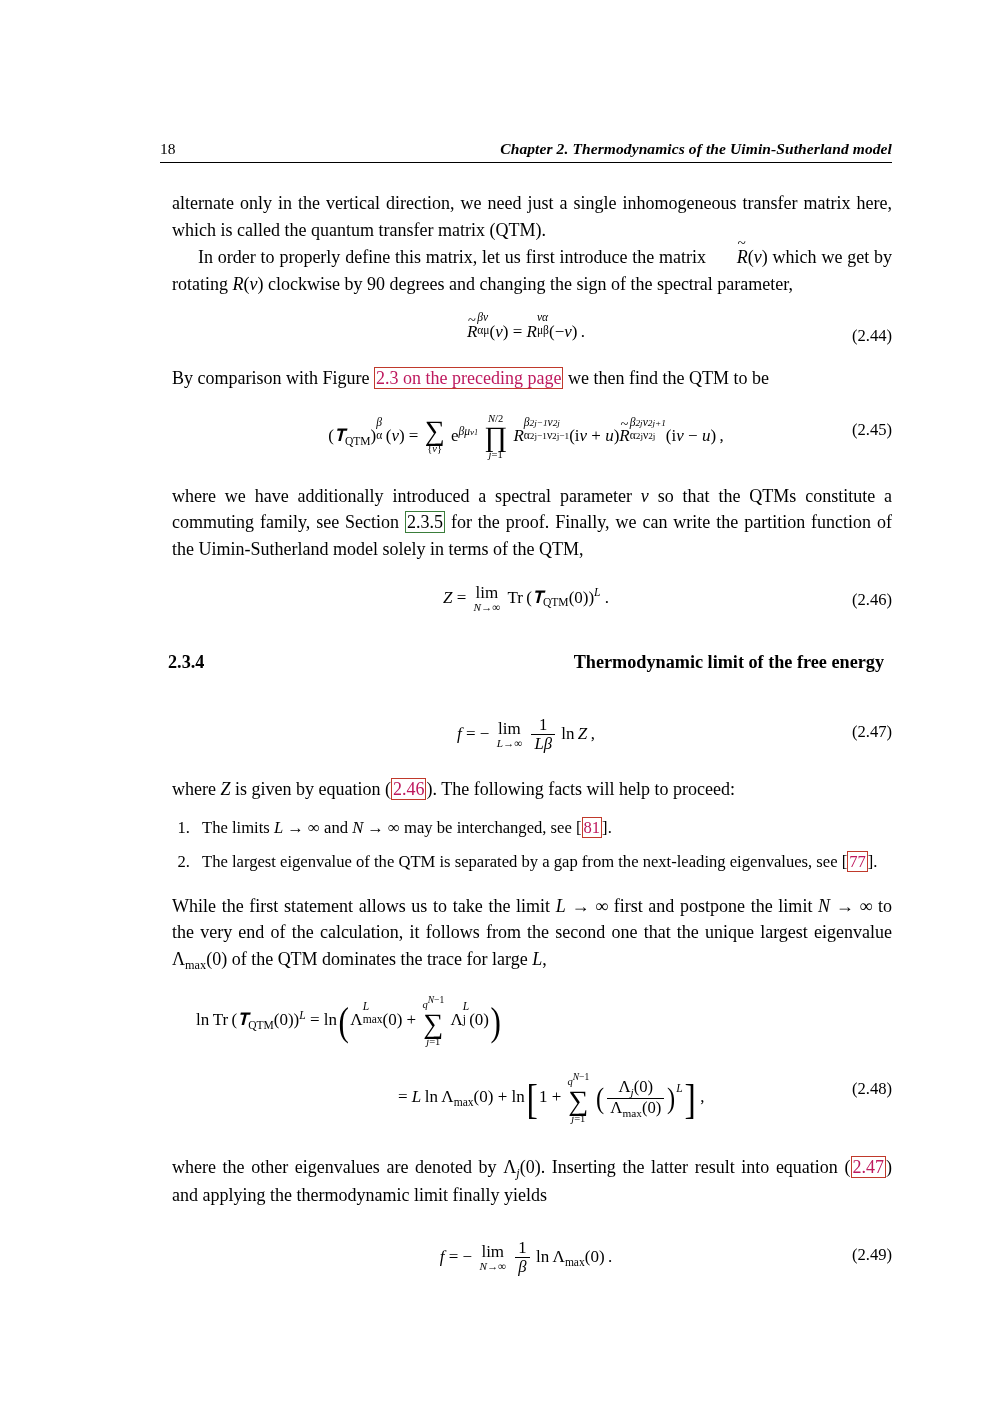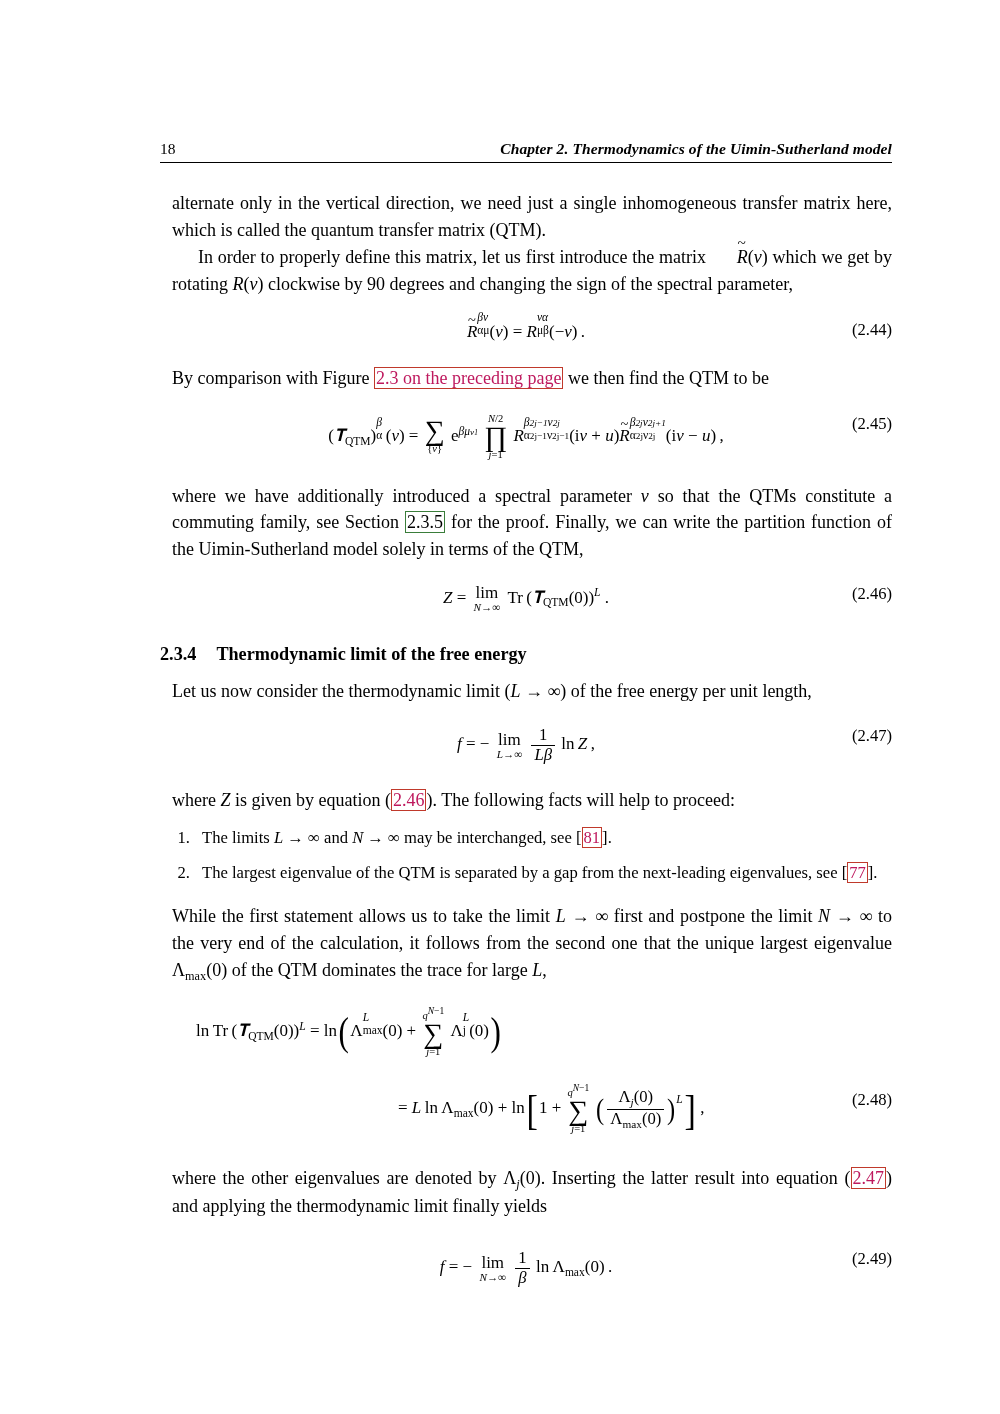--- a/index.html
+++ b/index.html
@@ -66,21 +66,21 @@
   
   .eqline {
     position: relative;
     display: block;
     text-align: center;
     font-size: 17px;
   }
   .eqnum {
     position: absolute;
     right: 0;
-    top: 0;
+    top: 6px;
     font-size: 16.6px;
   }
   .mi { font-style: italic; }
   .mr { font-style: normal; }
   .sub { font-size: 0.68em; vertical-align: -0.32em; font-style: italic; }
   .subr { font-size: 0.68em; vertical-align: -0.32em; font-style: normal; }
   .sup { font-size: 0.68em; vertical-align: 0.55em; font-style: italic; }
   .supr { font-size: 0.68em; vertical-align: 0.55em; font-style: normal; }
   .subsup {
     display: inline-block;
@@ -163,22 +163,22 @@
     border: 1px solid #3a7d3a;
     padding: 0 1px;
     text-decoration: none;
   }
   
   .secthead {
     font-family: "Liberation Serif", serif;
     font-weight: bold;
     font-size: 18.2px;
     display: flex;
-    gap: 20px;
-    margin: 0;
+    margin: 8px;
+    justify-content: space-between;
   }
   
   ol.facts {
     margin: 0;
     padding-left: 0;
     list-style: none;
     font-size: 16.6px;
   }
   ol.facts li {
     display: flex;
@@ -242,21 +242,20 @@
     <div class="gap-l"></div>
     <div class="gap-s"></div>
 
     <h2 class="secthead">
       <span>2.3.4</span>
       <span>Thermodynamic limit of the free energy</span>
     </h2>
 
     <div class="gap"></div>
 
-    <p class="body"><span>Let us now consider the thermodynamic limit (</span><span class="mi">L</span> → ∞<span>) of the free energy per unit length,</span></p>
 
     <div class="gap-l"></div>
 
     <div class="eqline">
       <span class="mi">f</span>&nbsp;<span class="mr">= −</span>&nbsp;<span class="lim"><span class="op">lim</span><span class="und"><span class="mi">L</span>→∞</span></span>&nbsp;<span class="frac"><span class="num"><span class="mr">1</span></span><span class="den"><span class="mi">Lβ</span></span></span>&nbsp;<span class="mr">ln</span> <span class="mi">Z</span> <span class="mr">,</span>
       <span class="eqnum">(2.47)</span>
     </div>
 
     <div class="gap-l"></div>
 

